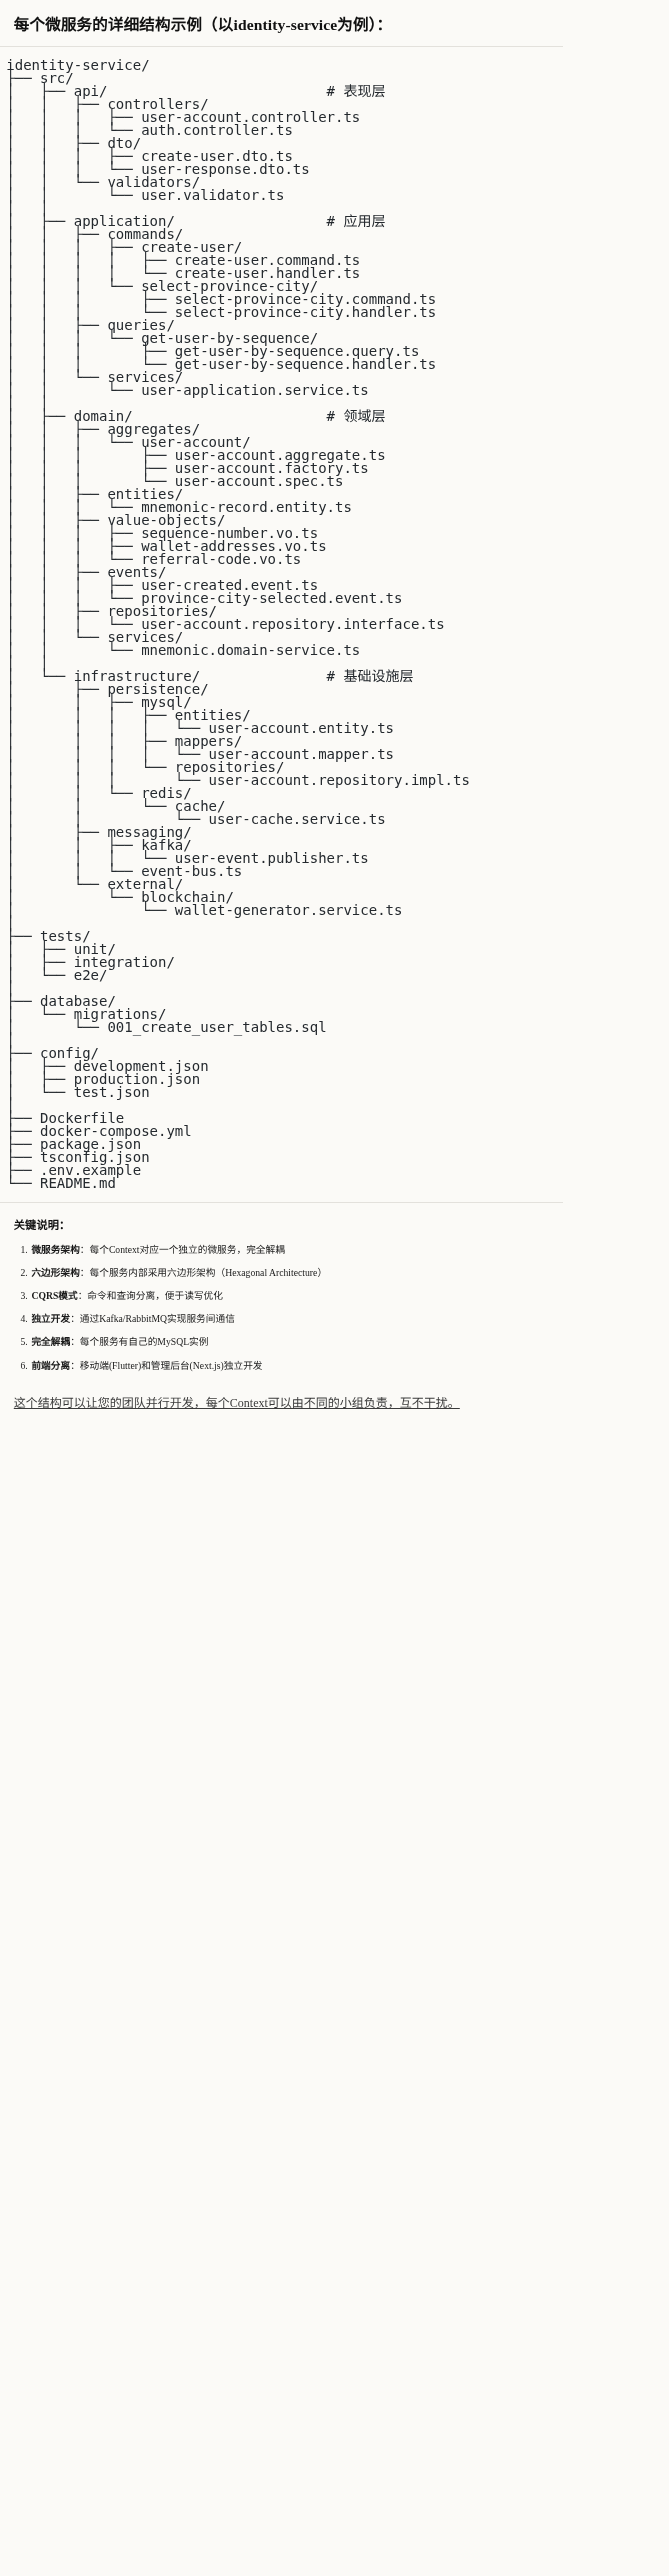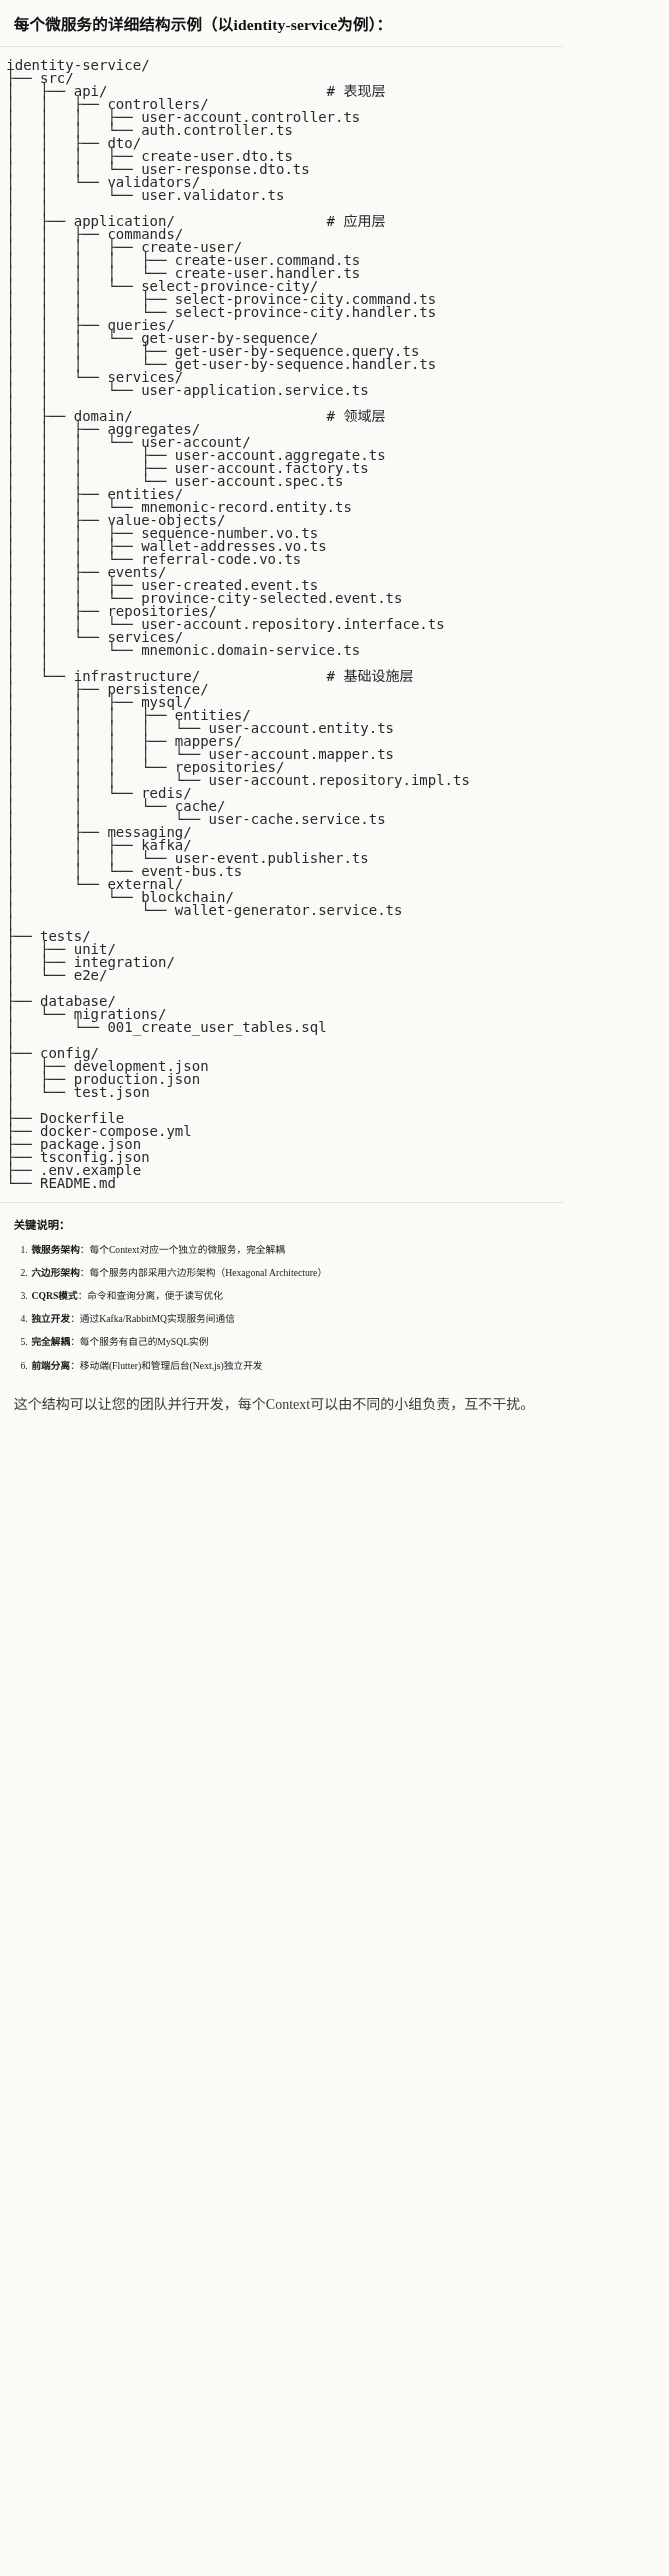--- a/index.html
+++ b/index.html
@@ -72,23 +72,24 @@
     color:#1a1a1a;
   }
   ol.note-list li{
     margin:0 0 8.1px 0;
     padding-left:1.3px;
   }
   ol.note-list li b{font-weight:bold;margin-top:36px;}
   .closing{
     padding:7.5px 13.8px 16.3px 13.8px;
     font-family:"Liberation Serif", serif;
-    font-size:14px;
+    font-size:12px;
     line-height:1.6;
     color:#3a3a3a;
+    text-decoration:underline;
   }
 </style>
 </head>
 <body>
 
 <div class="page">
 
   <h1 class="doc-title">每个微服务的详细结构示例（以identity-service为例）：</h1>
 
   <hr class="rule">

